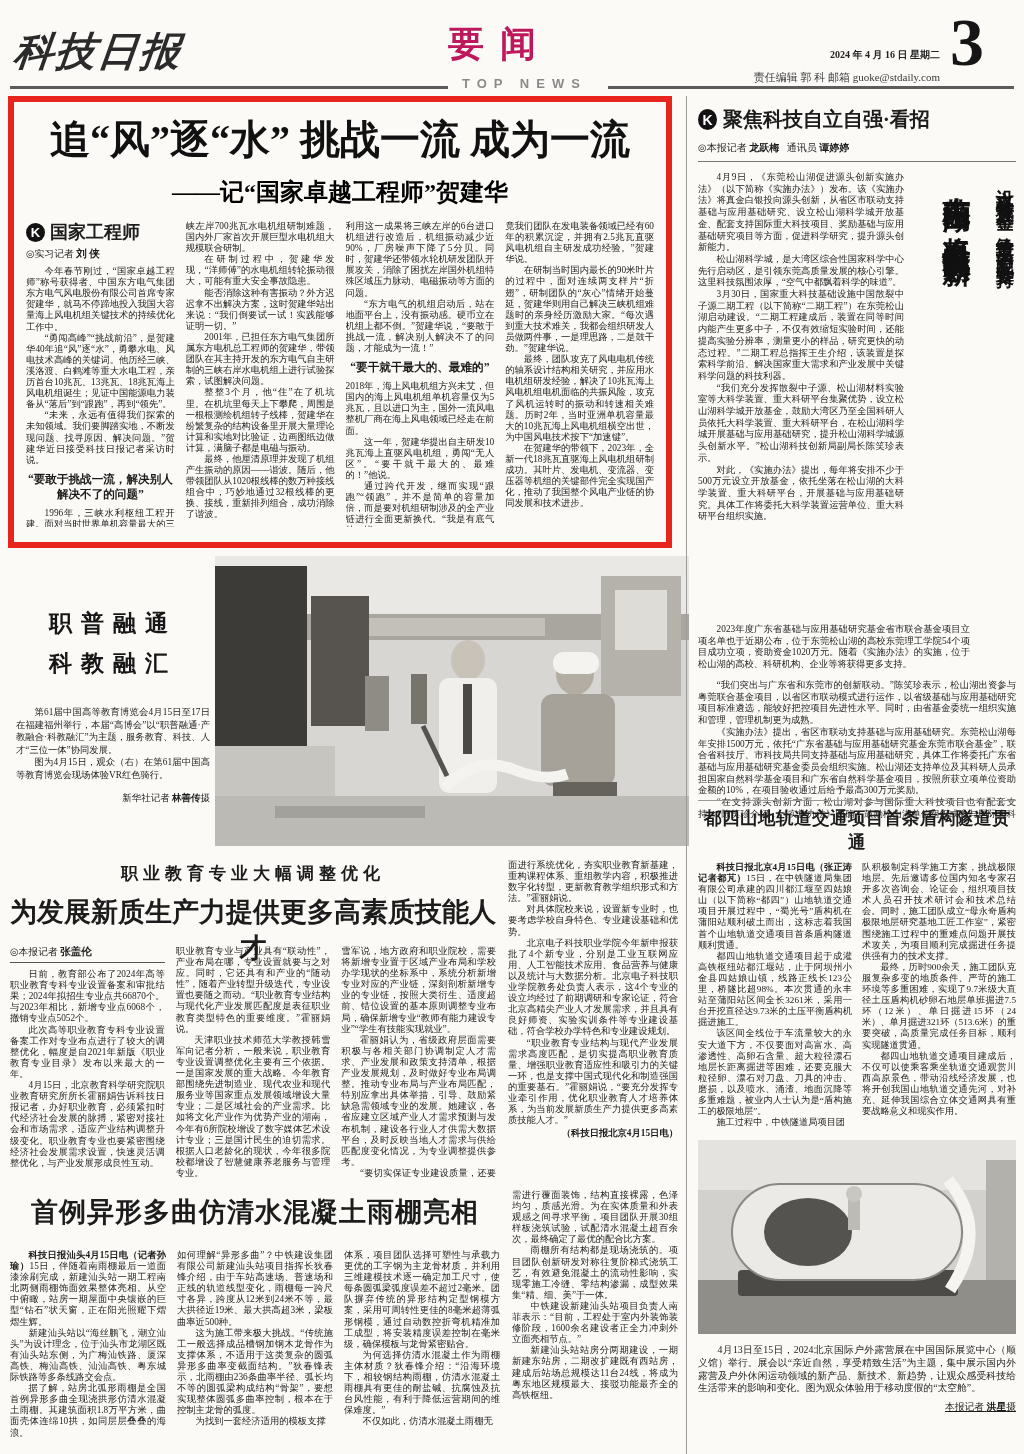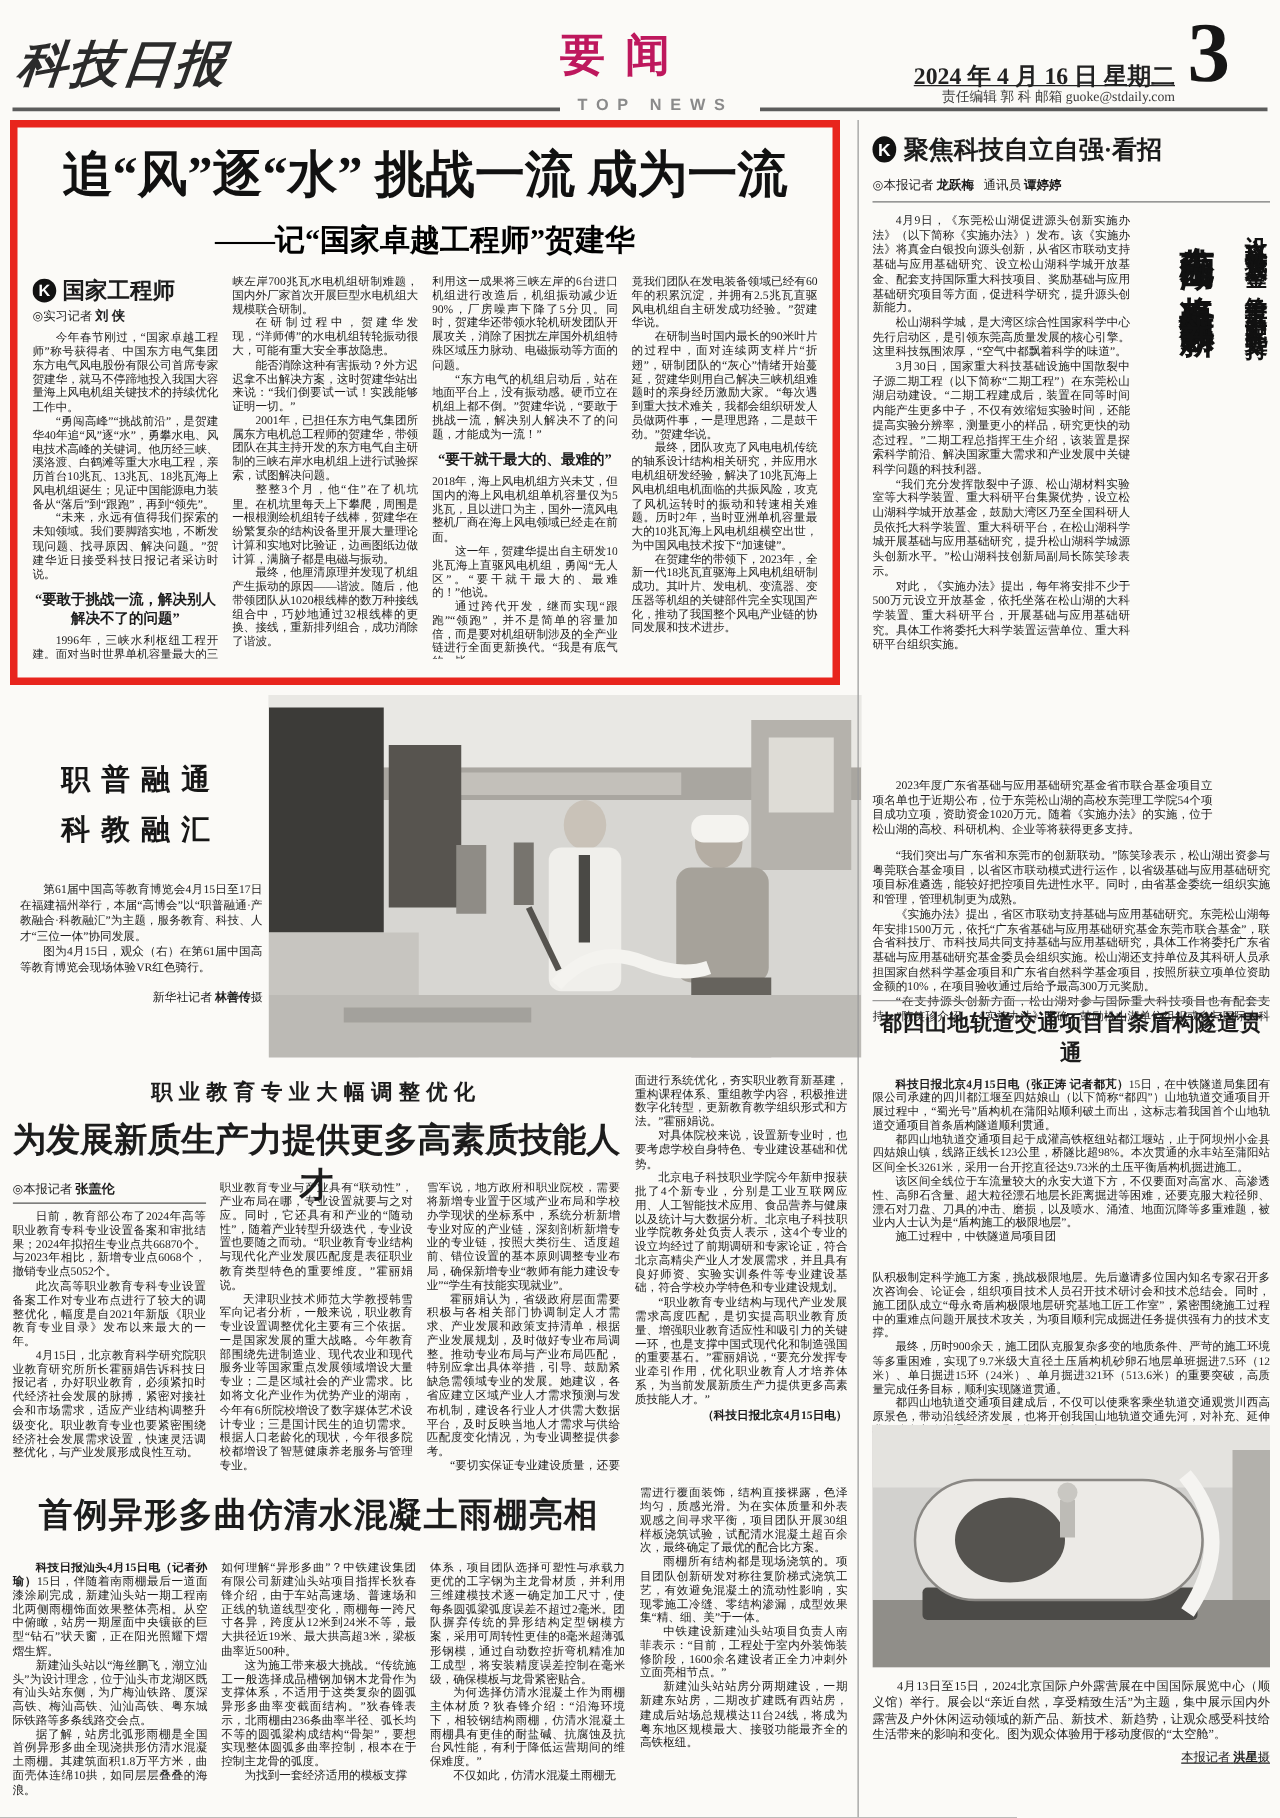--- a/index.html
+++ b/index.html
@@ -9,21 +9,21 @@
   p{margin:0;text-indent:2em;text-align:justify;}
   .plist p{margin:0;}
   .cont .plist p:first-child{text-indent:0;}
 
   
   .masthead{left:14px;top:24px;font-size:40px;font-weight:900;font-style:italic;
             transform:skewX(-6deg);color:#2b2b2b;letter-spacing:2px;}
   .section-cn{left:448px;top:20px;font-size:36px;font-weight:900;letter-spacing:16px;color:#be185d;}
   .section-en{left:462px;top:76px;font-size:13px;font-weight:700;letter-spacing:7px;color:#8a8a8a;
               font-family:"Liberation Sans",sans-serif;}
-  .hdate{left:700px;top:48px;width:240px;text-align:right;font-size:19px;font-weight:700;color:#222;text-decoration:underline;}
+  .hdate{left:700px;top:48px;width:240px;text-align:right;font-size:10px;font-weight:700;color:#222;}
   .heditor{left:640px;top:70px;width:300px;text-align:right;font-size:11px;color:#3a3a3a;}
   .pageno{left:950px;top:8px;font-size:68px;font-weight:900;color:#161616;line-height:1;}
   .hrule{height:2.5px;background:#5c5c5c;}
 
   
   #redbox{left:8px;top:96px;width:664px;height:452px;border:6px solid #e8251d;
           box-sizing:border-box;padding:6px 12px;background:#fbfaf7;overflow:hidden;}
   .m-head{font-size:40px;font-weight:900;text-align:center;letter-spacing:0px;margin-top:4px;color:#111;}
   .m-deck{font-size:24px;font-weight:900;text-align:center;margin-top:9px;color:#000000;}
   .m-cols{display:flex;gap:11px;margin-top:13px;height:306px;overflow:hidden;}
@@ -70,21 +70,21 @@
   .f-narrow{width:206px;height:452px;overflow:hidden;}
   .f-mid{width:272px;height:56px;overflow:hidden;}
   .f-full{width:318px;height:138px;overflow:hidden;}
   .vhead{position:absolute;left:208px;top:2px;width:56px;height:508px;writing-mode:vertical-rl;
          font-size:28px;font-weight:900;letter-spacing:2px;text-align:left;color:#111;}
   .vdeck{position:absolute;left:268px;top:2px;width:44px;height:460px;writing-mode:vertical-rl;
          font-size:18px;font-weight:700;letter-spacing:3px;color:#111;}
   .hdiv{left:698px;top:800px;width:318px;height:1px;background:#9a9a9a;}
   #rail{left:698px;top:806px;width:318px;}
   .rail-head{font-size:17.5px;font-weight:900;text-align:center;letter-spacing:0.5px;}
-  .rail-cols{display:flex;gap:10px;margin-top:8px;height:300px;overflow:hidden;flex-direction:column;}
+  .rail-cols{display:flex;gap:10px;margin-top:8px;height:300px;overflow:hidden;}
   .rcol{flex:1;font-size:9.2px;line-height:11.1px;overflow:hidden;}
   #photo2{left:698px;top:1140px;width:318px;height:194px;}
   #cap2{left:698px;top:1344px;width:318px;font-size:9.8px;line-height:12.8px;}
   .credit2{margin-top:6px;text-align:right;font-size:9.8px;text-decoration:underline;}
 </style>
 </head>
 <body>
 
 <div id="page">
 

